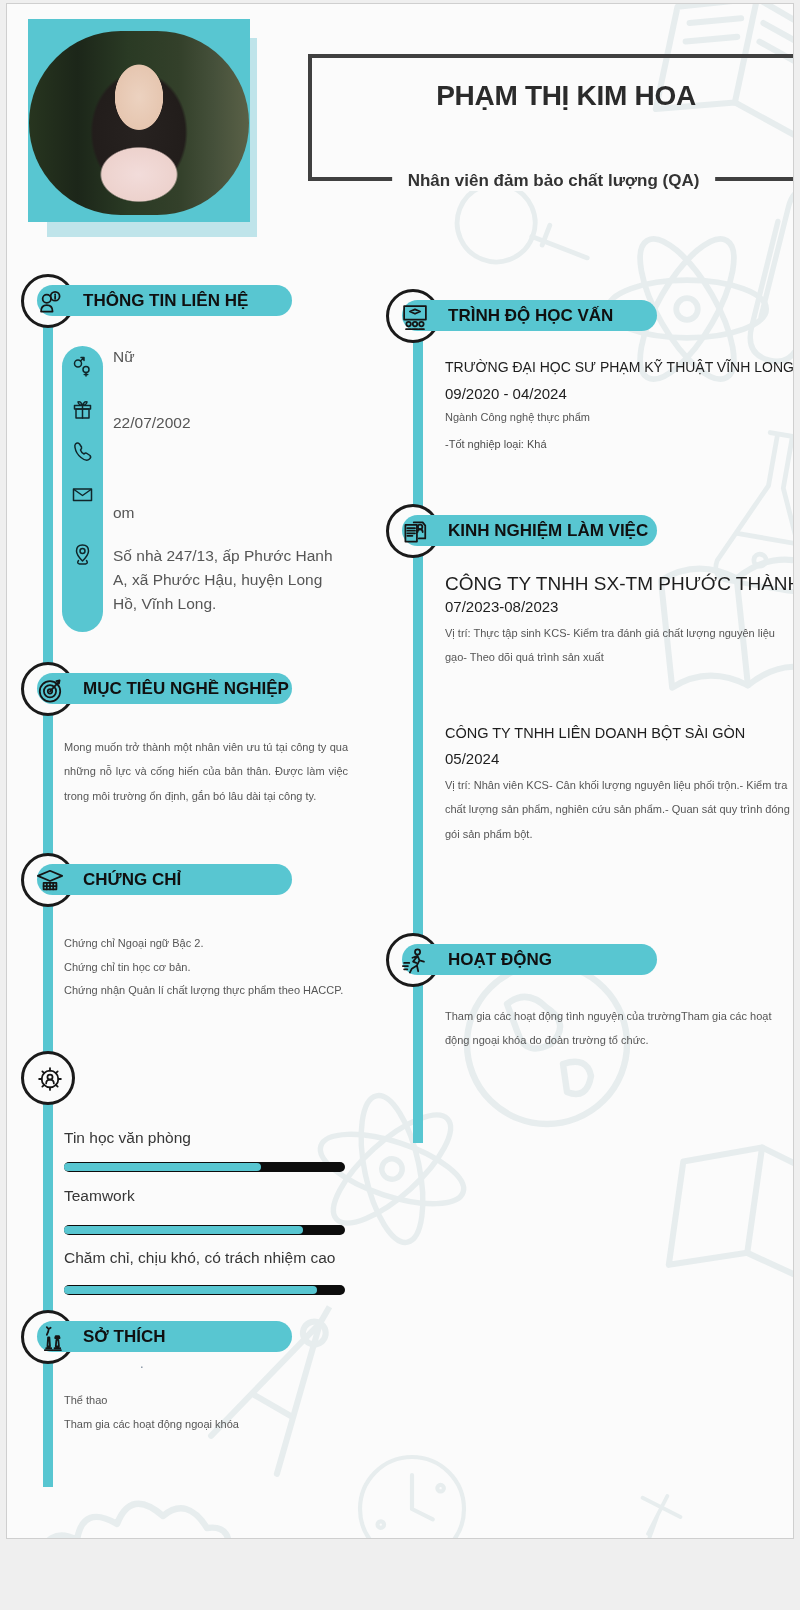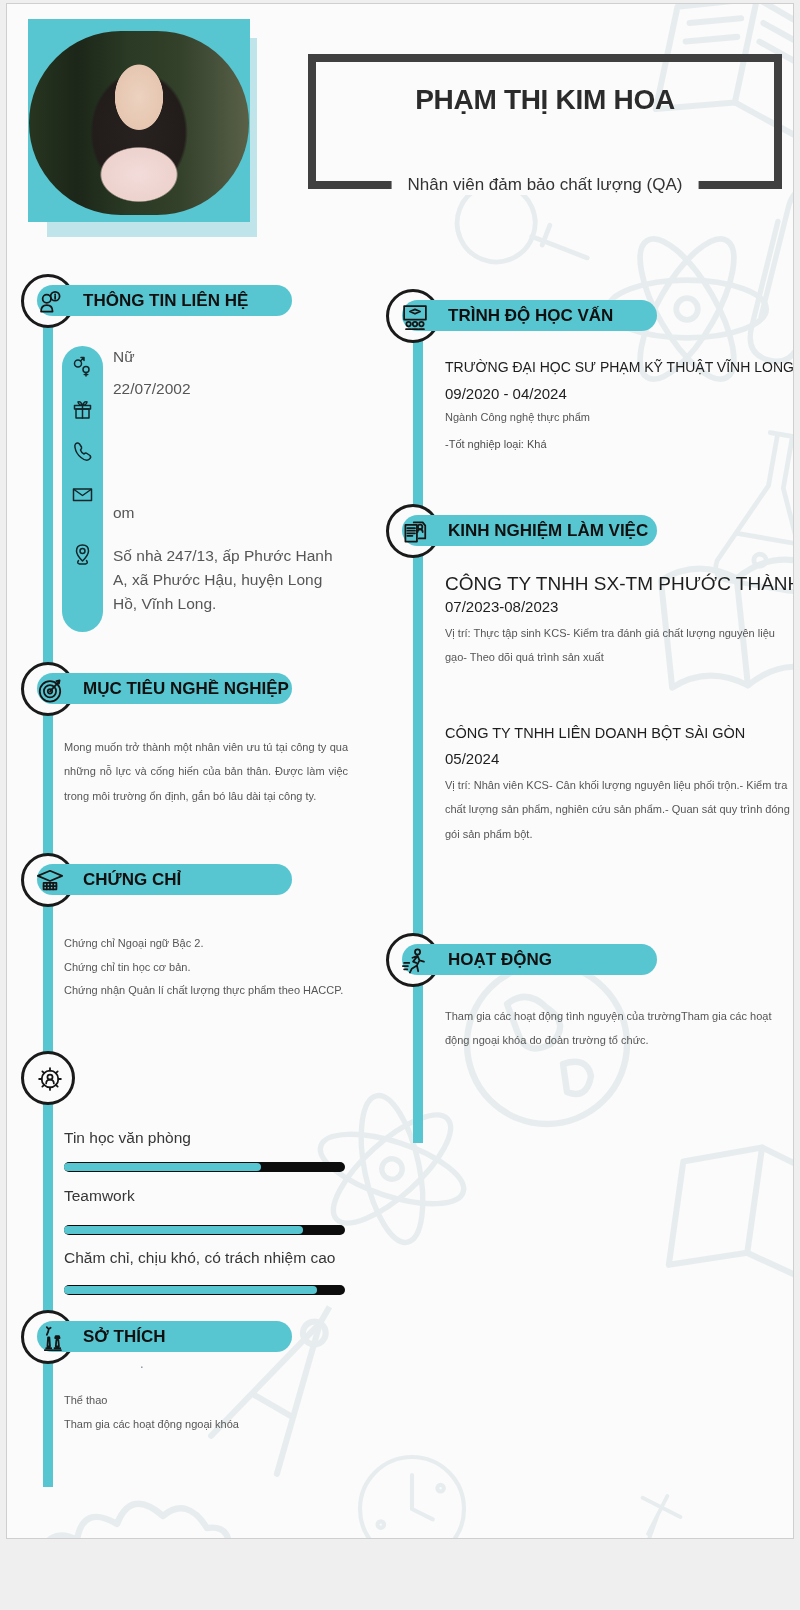--- a/index.html
+++ b/index.html
@@ -26,30 +26,31 @@
     border-radius:95px;
     background:
       radial-gradient(ellipse 34px 46px at 50% 36%, #ecd2c0 0%, #e6c6b0 70%, rgba(0,0,0,0) 72%),
       radial-gradient(ellipse 62px 44px at 50% 78%, #f2dcda 0%, #edd2cd 60%, rgba(0,0,0,0) 63%),
       radial-gradient(ellipse 74px 92px at 50% 55%, #272220 0%, #221d1b 62%, rgba(0,0,0,0) 66%),
       linear-gradient(90deg,#27351f 0%,#1c2619 22%,#2a3a24 45%,#33402a 68%,#45503a 84%,#5a6147 100%);
   }
   
   .name-box{
     position:absolute;left:301px;top:50px;width:458px;height:119px;
-    border:8px solid #404040;
+    border:4px solid #404040;
+    padding-left:25px;
   }
   .name{
     margin-top:22px;text-align:center;
     font-size:28px;font-weight:bold;color:#2b2b2b;letter-spacing:-.3px;
   }
   .subtitle{
     position:absolute;left:50%;bottom:-14px;transform:translateX(-50%);
     background:#fbfbfb;padding:0 16px;white-space:nowrap;
-    font-size:17px;font-weight:normal;color:#333;
+    font-size:17px;font-weight:bold;color:#333;
   }
   
   .vbar{position:absolute;width:10px;background:#58c6d1;z-index:1;}
   .vbar-left{left:36px;top:300px;height:1183px;}
   .vbar-right{left:406px;top:318px;height:821px;}
   
   .sec{position:absolute;width:255px;height:58px;z-index:2;}
   .sec-circle{
     position:absolute;left:-16px;top:0;width:48px;height:48px;
     border:3px solid #1a1a1a;border-radius:50%;background:#fbfbfb;
@@ -202,21 +203,21 @@
     </span>
     <span class="c-icon" style="top:196px">
       <svg viewBox="0 0 100 100">
           <path d="M50 12 Q74 12 74 36 Q74 52 50 76 Q26 52 26 36 Q26 12 50 12 Z"></path>
           <circle cx="50" cy="36" r="10"></circle>
           <path d="M34 74 Q26 86 38 88 L62 88 Q74 86 66 74"></path>
         </svg>
     </span>
   </div>
   <div class="c-text" style="top:344px">Nữ</div>
-  <div class="c-text" style="top:376px">22/07/2002</div>
+  <div class="c-text" style="top:410px">22/07/2002</div>
   <div class="c-text" style="top:432px"></div>
   <div class="c-text" style="top:500px">om</div>
   <div class="c-text" style="top:540px;width:232px;line-height:24px">Số nhà 247/13, ấp Phước Hanh A, xã Phước Hậu, huyện Long Hồ, Vĩnh Long.</div>
 
   <div class="sec" style="left:30px;top:658px;">
     <span class="sec-circle"></span>
     <div class="sec-pill">
       <span class="sec-title">MỤC TIÊU NGHỀ NGHIỆP</span>
     </div>
     <span class="sec-icon">

